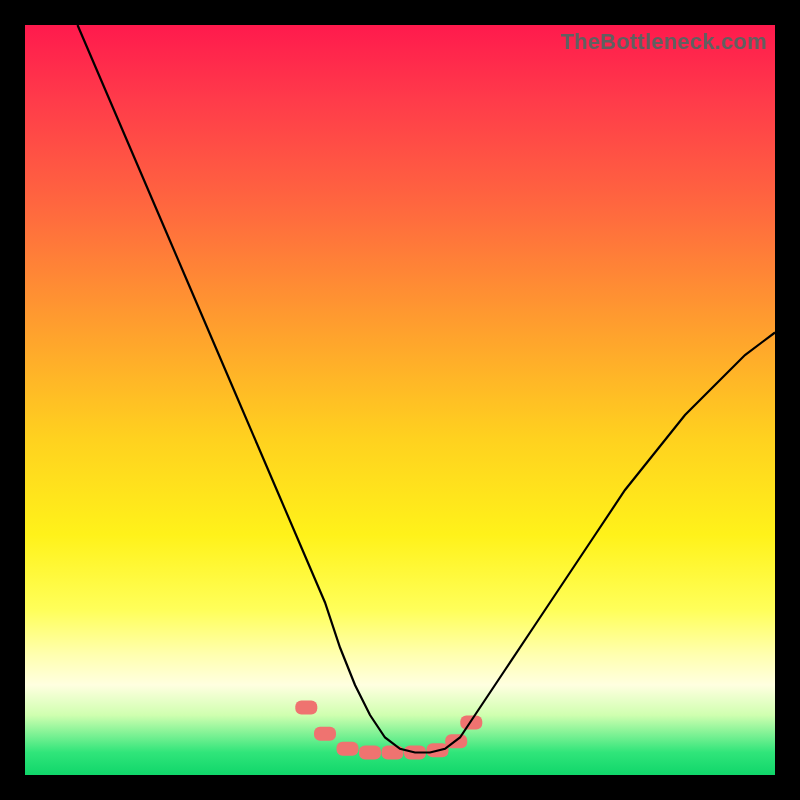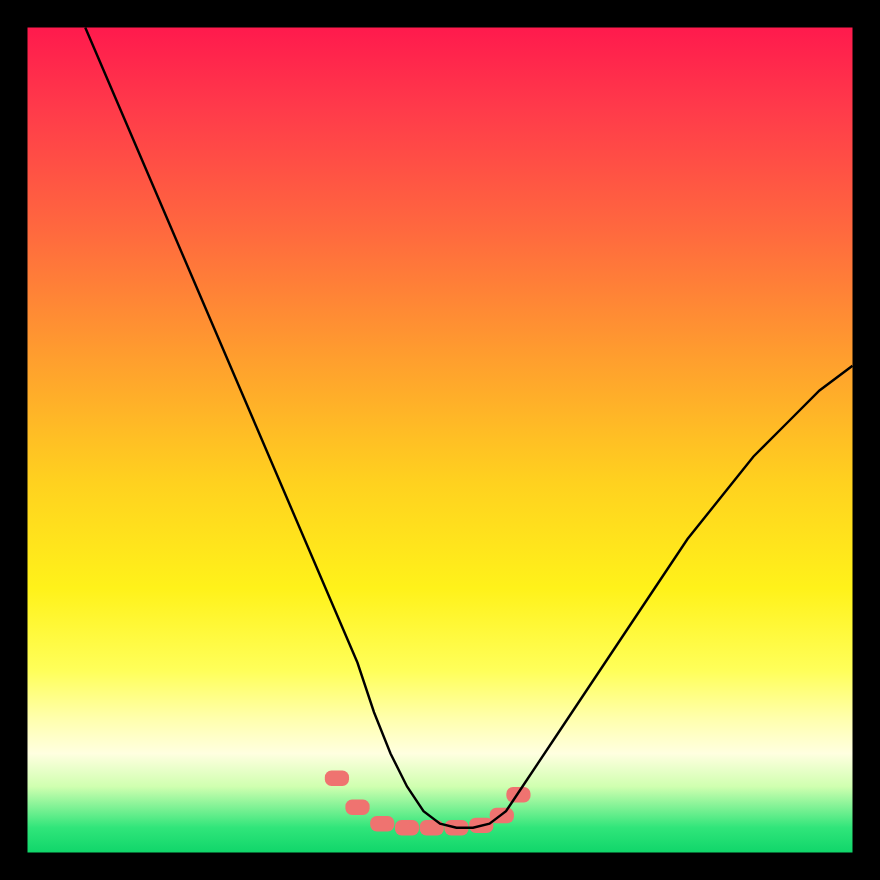--- a/index.html
+++ b/index.html
@@ -54,20 +54,21 @@
     width: 750px;
     height: 750px;
     overflow: visible;
   }
 </style>
 </head>
 <body>
 
 <div class="frame">
   <div class="plot">
+    <div class="watermark">TheBottleneck.com</div>
     <svg class="curve" viewBox="0 0 750 750" preserveAspectRatio="none">
       <g id="markers-group">
           <rect x="270.3" y="675.5" width="22" height="14" rx="6" ry="6" fill="#ef7370"></rect>
           <rect x="289.0" y="701.8" width="22" height="14" rx="6" ry="6" fill="#ef7370"></rect>
           <rect x="311.5" y="716.8" width="22" height="14" rx="6" ry="6" fill="#ef7370"></rect>
           <rect x="334.0" y="720.5" width="22" height="14" rx="6" ry="6" fill="#ef7370"></rect>
           <rect x="356.5" y="720.5" width="22" height="14" rx="6" ry="6" fill="#ef7370"></rect>
           <rect x="379.0" y="720.5" width="22" height="14" rx="6" ry="6" fill="#ef7370"></rect>
           <rect x="401.5" y="718.3" width="22" height="14" rx="6" ry="6" fill="#ef7370"></rect>
           <rect x="420.2" y="709.3" width="22" height="14" rx="6" ry="6" fill="#ef7370"></rect>

